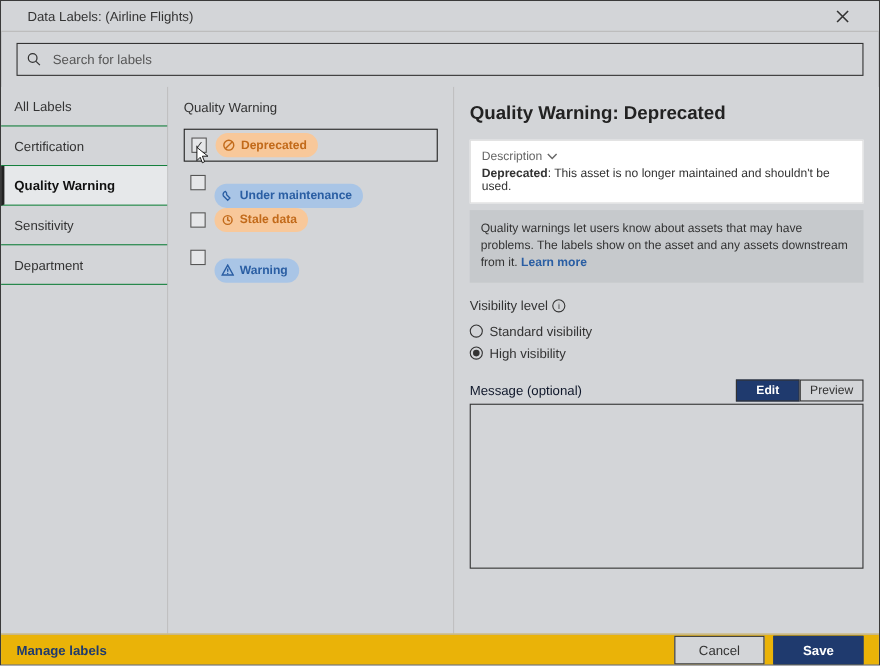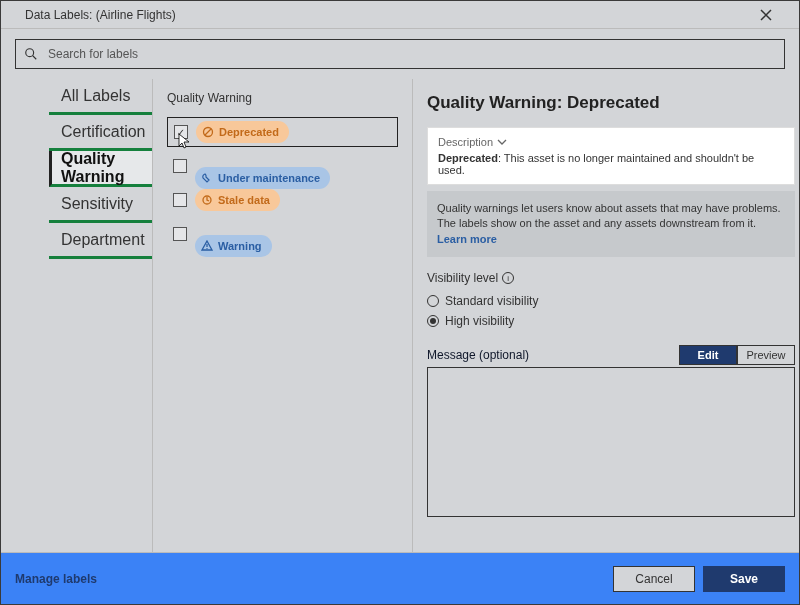--- a/index.html
+++ b/index.html
@@ -8,54 +8,54 @@
   .window { width:800px; height:605px; display:flex; flex-direction:column; background:#d3d5d8; border:1px solid #3a3a3a; }
   .titlebar { height:28px; display:flex; align-items:center; padding:0 24px; background:#d3d5d8; color:#333; font-size:12px; border-bottom:1px solid #bbb; }
   .titlebar .title { flex:1; }
   .titlebar .close { width:18px; height:18px; display:flex; align-items:center; justify-content:center; cursor:pointer; }
   .searchbar { margin:10px 14px 10px 14px; height:30px; border:1px solid #333; background:#d3d5d8; display:flex; align-items:center; padding:0 8px; }
   .searchbar .magnifier { width:14px; height:14px; margin-right:8px; }
   .searchbar input { flex:1; background:transparent; border:none; outline:none; font-size:12px; color:#333; }
   .searchbar input::placeholder { color:#555; }
   .body { flex:1; display:flex; min-height:0; }
   .sidebar { width:152px; background:#d3d5d8; border-right:1px solid #bbb; }
-  .sidebar .item { height:36px; display:flex; align-items:center; padding:0 12px; font-size:16px; color:#333; cursor:pointer; border-bottom:3px solid #15803d;margin-left:48px; }
+  .sidebar .item { height:36px; display:flex; align-items:center; padding:0 12px; font-size:12px; color:#333; cursor:pointer; border-bottom:1px solid #15803d; }
   .sidebar .item.active { background:#e6e8ea; border-left:3px solid #222; padding-left:9px; font-weight:600; color:#111; }
   .middle { width:260px; padding:12px 14px 0 14px; background:#d3d5d8; border-right:1px solid #bbb; }
   .middle .section-title { font-size:12px; color:#333; margin-bottom:12px; }
   .label-row { display:flex; align-items:center; height:30px; margin-bottom:4px; padding:2px; position:relative; }
   .label-row.selected { border:1px solid #222; }
   .label-row .check { width:14px; height:14px; border:1px solid #555; margin:0 8px 0 4px; display:flex; align-items:center; justify-content:center; background:#e5e6e8; cursor:pointer; }
   .label-row .check.checked::after { content:"✓"; font-size:10px; color:#333; }
   .cursor-pointer { position:absolute; left:10px; top:15px; pointer-events:none; }
   .pill { display:inline-flex; align-items:center; height:22px; border-radius:11px; padding:0 10px 0 6px; font-size:11px; font-weight:bold; gap:5px; cursor:pointer; }
   .pill.orange { background:#f8c89a; color:#c26a1a; }
   .pill.blue { background:#a9c5e6; color:#2a5ea3;margin-top:24px; }
   .pill .picon { width:12px; height:12px; display:flex; align-items:center; justify-content:center; }
-  .detail { flex:1; padding:14px 4px 0 14px; background:#d3d5d8; overflow:hidden; display:flex; flex-direction:column; min-width:0; }
+  .detail { flex:1; padding:14px 14px 0 14px; background:#d3d5d8; overflow:hidden; display:flex; flex-direction:column; min-width:0; }
   .detail h2 { margin:0 0 14px 0; font-size:17px; font-weight:600; color:#222; }
   .desc-card { background:#fff; border:1px solid #ddd; padding:8px 10px; margin-bottom:6px; }
   .desc-card .desc-head { font-size:11px; color:#666; display:flex; align-items:center; gap:4px; }
   .desc-card .desc-body { font-size:11px; color:#333; margin-top:4px; }
   .desc-card .desc-body b { font-weight:bold; }
   .info-box { background:#c6c9cc; padding:10px; font-size:11px; color:#333; line-height:1.4; margin-bottom:14px; }
   .info-box a { color:#2a5ea3; font-weight:bold; text-decoration:none; }
   .vis { margin-bottom:14px; }
   .vis .vis-title { font-size:12px; color:#333; display:flex; align-items:center; gap:4px; margin-bottom:6px; }
   .vis .opt { display:flex; align-items:center; gap:6px; font-size:12px; color:#333; height:20px; }
   .radio { width:12px; height:12px; border:1.5px solid #333; border-radius:50%; display:inline-flex; align-items:center; justify-content:center; }
   .radio.selected::after { content:""; width:6px; height:6px; background:#333; border-radius:50%; }
   .msg-head { display:flex; align-items:center; justify-content:space-between; margin-bottom:2px; }
   .msg-head .msglabel { font-size:12px; color:#0f172a;text-align:right; }
   .tabs { display:flex; }
   .tabs .tab { width:58px; height:20px; display:flex; align-items:center; justify-content:center; font-size:11px; border:1px solid #333; cursor:pointer; }
   .tabs .tab.active { background:#1f3a6e; color:#fff; font-weight:bold; }
   .tabs .tab.inactive { background:#d3d5d8; color:#333; }
   textarea.msg { width:100%; height:150px; resize:none; border:1px solid #333; background:#d3d5d8; outline:none; padding:6px; font-size:12px; }
-  .footer { height:52px; border-top:1px solid #bbb; display:flex; align-items:center; padding:0 14px; background:#3b82f6; }
+  .footer { height:28px; border-top:1px solid #bbb; display:flex; align-items:center; padding:0 14px; background:#eab308; }
   .footer .manage { color:#1f3a6e; font-weight:bold; font-size:12px; cursor:pointer; }
   .footer .spacer { flex:1; }
   .footer button { width:82px; height:26px; font-size:12px; cursor:pointer;text-align:center; }
   .footer .cancel { background:#d3d5d8; border:1px solid #333; color:#333; margin-right:8px; }
   .footer .save { background:#1f3a6e; border:1px solid #1f3a6e; color:#fff; font-weight:bold; }
   svg { display:block; }
   .info-icon { width:12px;height:12px;border:1px solid #333;border-radius:50%;display:inline-flex;align-items:center;justify-content:center;font-size:8px;color:#333;}
 </style>
 </head>
 <body>

